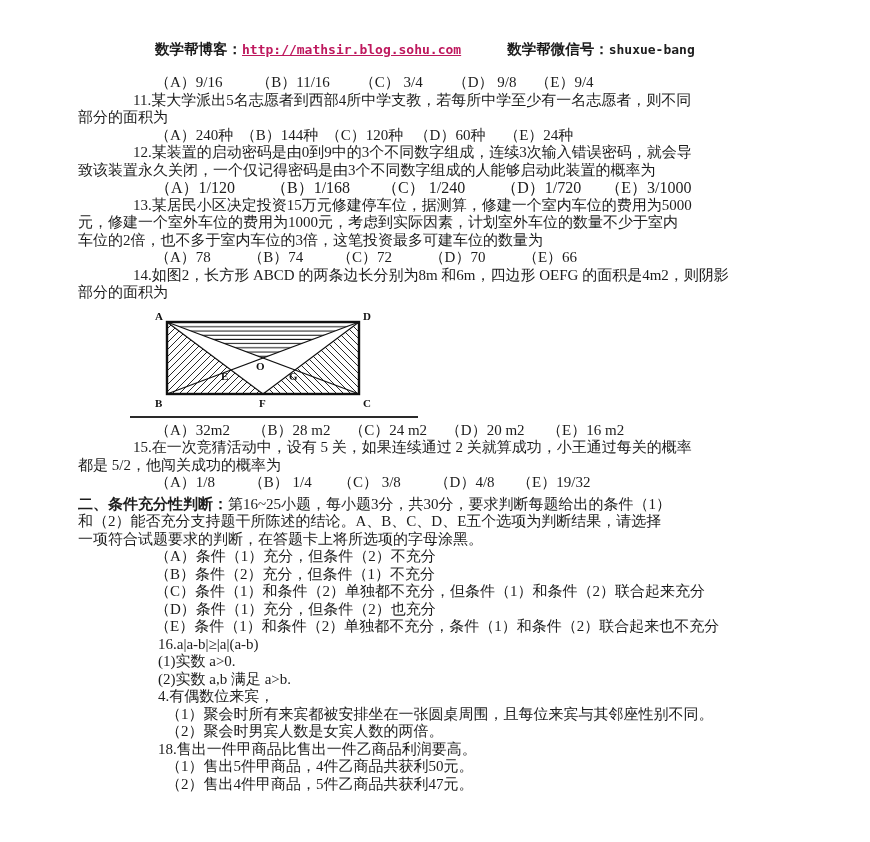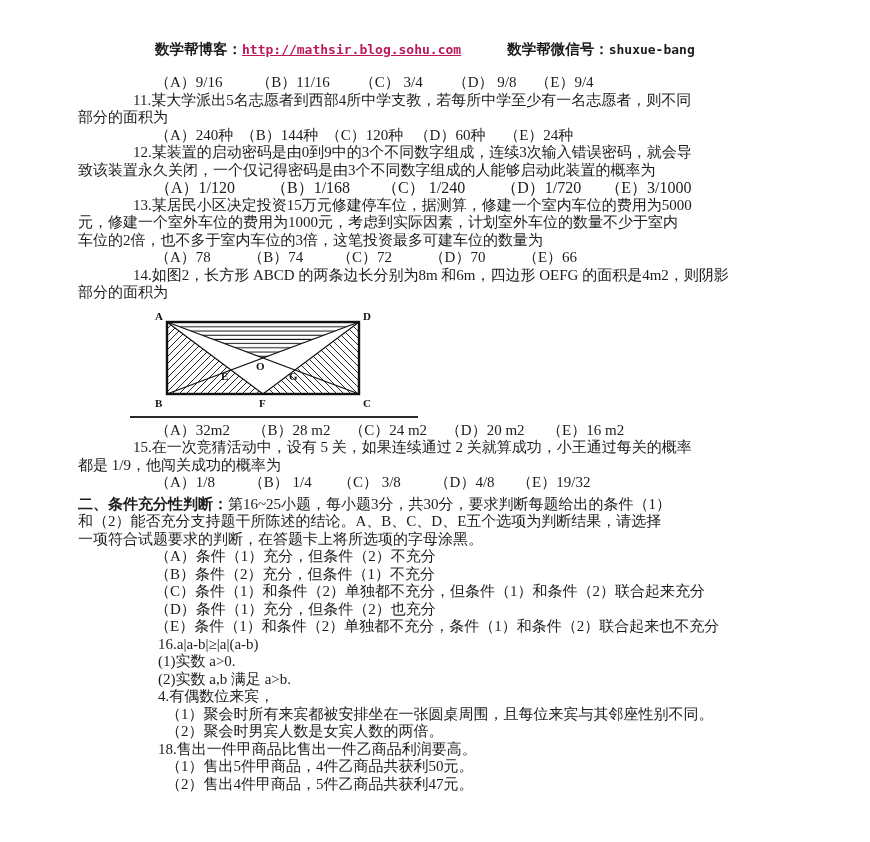--- a/index.html
+++ b/index.html
@@ -88,21 +88,21 @@
       <text x="106" y="99">F</text>
       <text x="136" y="72">G</text>
     </svg>
   </div>
 
   <hr class="blank-rule">
 
   <div id="lines-bottom">
       <div class="line c-opt">（A）32m2      （B）28 m2     （C）24 m2     （D）20 m2      （E）16 m2</div>
       <div class="line c-q">15.在一次竞猜活动中，设有 5 关，如果连续通过 2 关就算成功，小王通过每关的概率</div>
-      <div class="line c-cont">都是 1/9，他闯关成功的概率为</div>
+      <div class="line c-cont">都是 5/2，他闯关成功的概率为</div>
       <div class="line c-opt">（A）1/8         （B） 1/4       （C） 3/8         （D）4/8      （E）19/32</div>
       <div class="line c-sect"><b>二、条件充分性判断：</b>第16~25小题，每小题3分，共30分，要求判断每题给出的条件（1）</div>
       <div class="line c-cont">和（2）能否充分支持题干所陈述的结论。A、B、C、D、E五个选项为判断结果，请选择</div>
       <div class="line c-cont">一项符合试题要求的判断，在答题卡上将所选项的字母涂黑。</div>
       <div class="line c-opt">（A）条件（1）充分，但条件（2）不充分</div>
       <div class="line c-opt">（B）条件（2）充分，但条件（1）不充分</div>
       <div class="line c-opt">（C）条件（1）和条件（2）单独都不充分，但条件（1）和条件（2）联合起来充分</div>
       <div class="line c-opt">（D）条件（1）充分，但条件（2）也充分</div>
       <div class="line c-opt">（E）条件（1）和条件（2）单独都不充分，条件（1）和条件（2）联合起来也不充分</div>
       <div class="line c-qn">16.a|a-b|≥|a|(a-b)</div>

